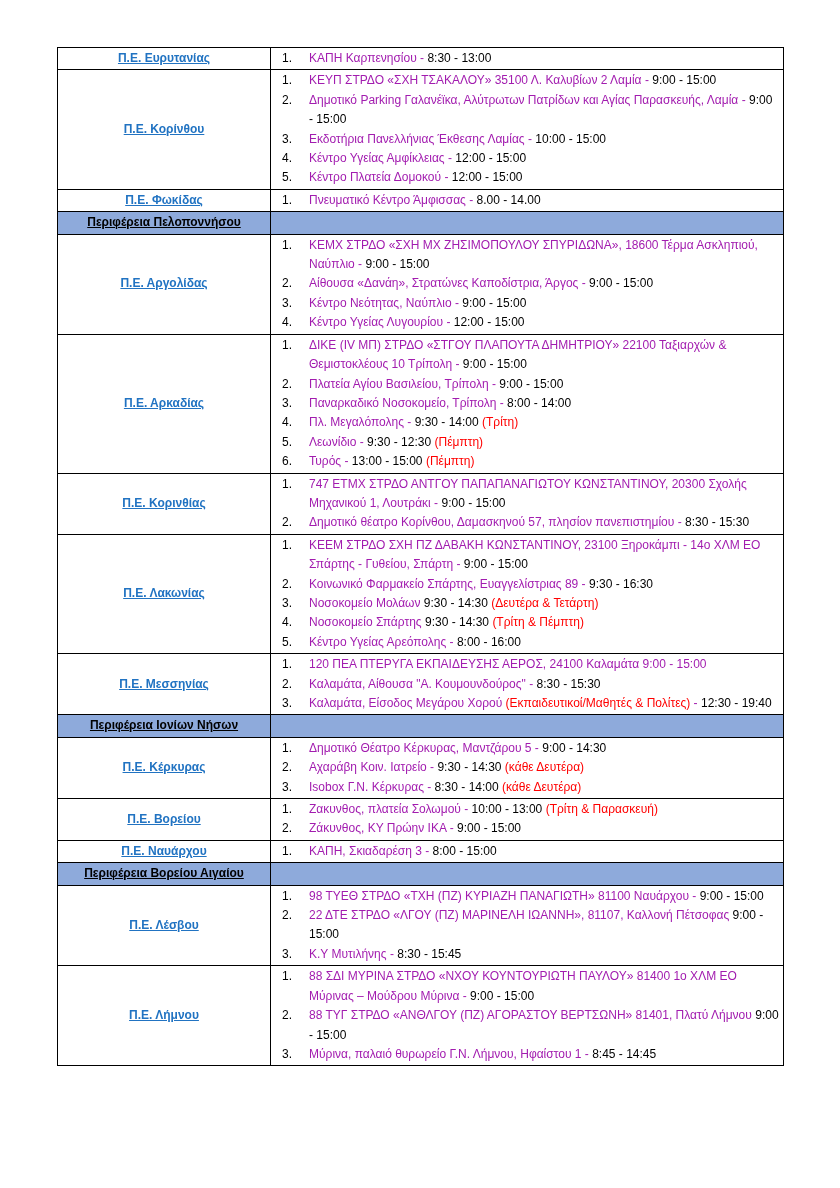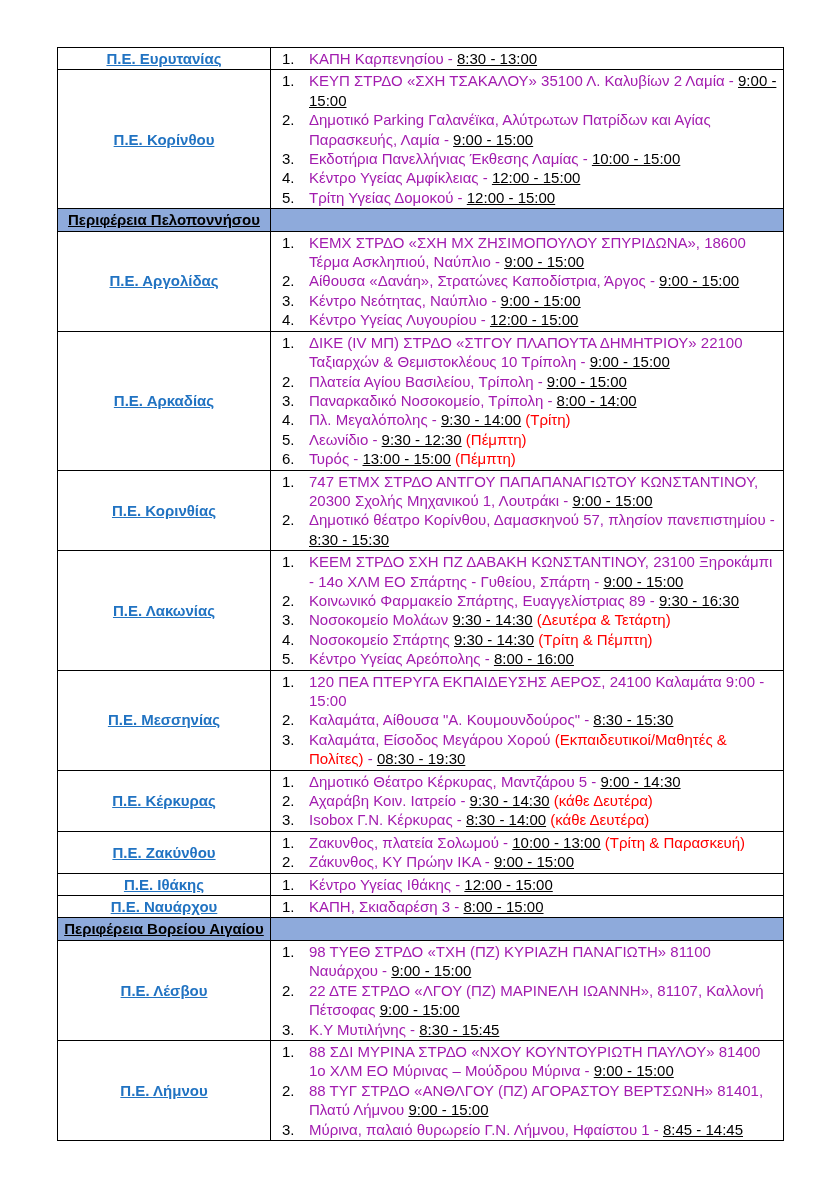--- a/index.html
+++ b/index.html
@@ -10,21 +10,21 @@
     background: #ffffff;
     box-sizing: border-box;
     padding: 47px 54px 0 57px;
     font-family: "Liberation Sans", sans-serif;
     color: #000;
   }
   table.schedule {
     width: 727px;
     border-collapse: collapse;
     table-layout: fixed;
-    font-size: 15px;
+    font-size: 12px;
     line-height: 19.4px;
   }
   td {
     border: 1.5px solid #000;
     padding: 0;
     vertical-align: middle;
     box-sizing: border-box;
   }
   td.region {
     width: 213px;
@@ -41,21 +41,21 @@
   tr.band td { background: var(--band-bg, #8EAADB); height: 21px; }
   .band-label {
     font-weight: bold;
     text-decoration: underline;
     color: #000;
   }
   ol.loclist { margin: 0; padding: 0; list-style: none; }
   ol.loclist li { display: flex; align-items: flex-start; }
   .num { flex: 0 0 27px; margin-left: 11px; }
   .txt { flex: 1; padding-right: 2px; }
-  .time { text-decoration: underline; }
+  .time { }
   .note { color: var(--note-red, #FF0000); }
   .plain { color: #a21caf; }
 </style>
 </head>
 <body>
 
 <div class="page">
   <table class="schedule">
     <tbody id="tbody">
         <tr>
@@ -84,21 +84,32 @@
               <li>
                 <span class="num">3.</span>
                 <span class="txt"><span class="plain">Εκδοτήρια Πανελλήνιας Έκθεσης Λαμίας - </span><span class="time">10:00 - 15:00</span></span>
               </li>
               <li>
                 <span class="num">4.</span>
                 <span class="txt"><span class="plain">Κέντρο Υγείας Αμφίκλειας - </span><span class="time">12:00 - 15:00</span></span>
               </li>
               <li>
                 <span class="num">5.</span>
-                <span class="txt"><span class="plain">Τρίτη Υγείας Δομοκού - </span><span class="time">12:00 - 15:00</span></span>
+                <span class="txt"><span class="plain">Κέντρο Πλατεία Δομοκού - </span><span class="time">12:00 - 15:00</span></span>
+              </li>
+            </ol>
+          </td>
+        </tr>
+        <tr>
+          <td class="region"><span class="region-link">Π.Ε. Φωκίδας</span></td>
+          <td class="items">
+            <ol class="loclist">
+              <li>
+                <span class="num">1.</span>
+                <span class="txt"><span class="plain">Πνευματικό Κέντρο Άμφισσας - </span><span class="time">8.00 - 14.00</span></span>
               </li>
             </ol>
           </td>
         </tr>
         <tr class="band">
           <td class="region"><span class="band-label">Περιφέρεια Πελοποννήσου</span></td>
           <td class="items"></td>
         </tr>
         <tr>
           <td class="region"><span class="region-link">Π.Ε. Αργολίδας</span></td>
@@ -203,24 +214,28 @@
               <li>
                 <span class="num">1.</span>
                 <span class="txt"><span class="plain">120 ΠΕΑ ΠΤΕΡΥΓΑ ΕΚΠΑΙΔΕΥΣΗΣ ΑΕΡΟΣ, 24100 Καλαμάτα 9:00 - 15:00</span></span>
               </li>
               <li>
                 <span class="num">2.</span>
                 <span class="txt"><span class="plain">Καλαμάτα, Αίθουσα "Α. Κουμουνδούρος" - </span><span class="time">8:30 - 15:30</span></span>
               </li>
               <li>
                 <span class="num">3.</span>
-                <span class="txt"><span class="plain">Καλαμάτα, Είσοδος Μεγάρου Χορού </span><span class="note">(Εκπαιδευτικοί/Μαθητές &amp; Πολίτες)</span><span class="plain"> - </span><span class="time">08:30 - 19:30</span></span>
-              </li>
-            </ol>
-          </td>
+                <span class="txt"><span class="plain">Καλαμάτα, Είσοδος Μεγάρου Χορού </span><span class="note">(Εκπαιδευτικοί/Μαθητές &amp; Πολίτες)</span><span class="plain"> - </span><span class="time">12:30 - 19:40</span></span>
+              </li>
+            </ol>
+          </td>
+        </tr>
+        <tr class="band">
+          <td class="region"><span class="band-label">Περιφέρεια Ιονίων Νήσων</span></td>
+          <td class="items"></td>
         </tr>
         <tr>
           <td class="region"><span class="region-link">Π.Ε. Κέρκυρας</span></td>
           <td class="items">
             <ol class="loclist">
               <li>
                 <span class="num">1.</span>
                 <span class="txt"><span class="plain">Δημοτικό Θέατρο Κέρκυρας, Μαντζάρου 5 - </span><span class="time">9:00 - 14:30</span></span>
               </li>
               <li>
@@ -228,41 +243,30 @@
                 <span class="txt"><span class="plain">Αχαράβη Κοιν. Ιατρείο - </span><span class="time">9:30 - 14:30</span><span class="plain"> </span><span class="note">(κάθε Δευτέρα)</span></span>
               </li>
               <li>
                 <span class="num">3.</span>
                 <span class="txt"><span class="plain">Isobox Γ.Ν. Κέρκυρας - </span><span class="time">8:30 - 14:00</span><span class="plain"> </span><span class="note">(κάθε Δευτέρα)</span></span>
               </li>
             </ol>
           </td>
         </tr>
         <tr>
-          <td class="region"><span class="region-link">Π.Ε. Ζακύνθου</span></td>
+          <td class="region"><span class="region-link">Π.Ε. Βορείου</span></td>
           <td class="items">
             <ol class="loclist">
               <li>
                 <span class="num">1.</span>
                 <span class="txt"><span class="plain">Ζακυνθος, πλατεία Σολωμού - </span><span class="time">10:00 - 13:00</span><span class="plain"> </span><span class="note">(Τρίτη &amp; Παρασκευή)</span></span>
               </li>
               <li>
                 <span class="num">2.</span>
                 <span class="txt"><span class="plain">Ζάκυνθος, ΚΥ Πρώην ΙΚΑ - </span><span class="time">9:00 - 15:00</span></span>
-              </li>
-            </ol>
-          </td>
-        </tr>
-        <tr>
-          <td class="region"><span class="region-link">Π.Ε. Ιθάκης</span></td>
-          <td class="items">
-            <ol class="loclist">
-              <li>
-                <span class="num">1.</span>
-                <span class="txt"><span class="plain">Κέντρο Υγείας Ιθάκης - </span><span class="time">12:00 - 15:00</span></span>
               </li>
             </ol>
           </td>
         </tr>
         <tr>
           <td class="region"><span class="region-link">Π.Ε. Ναυάρχου</span></td>
           <td class="items">
             <ol class="loclist">
               <li>
                 <span class="num">1.</span>

